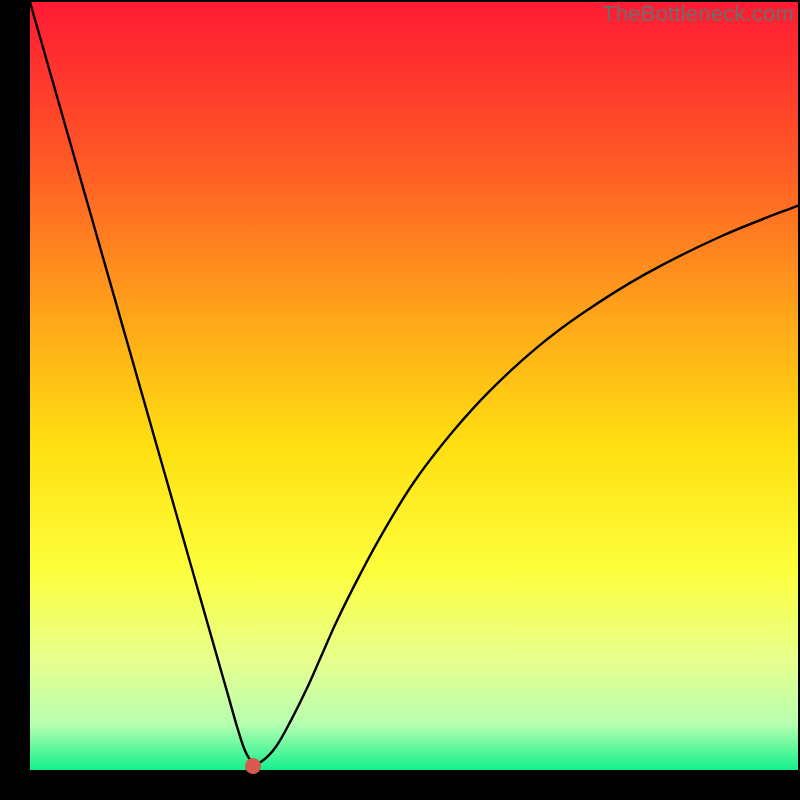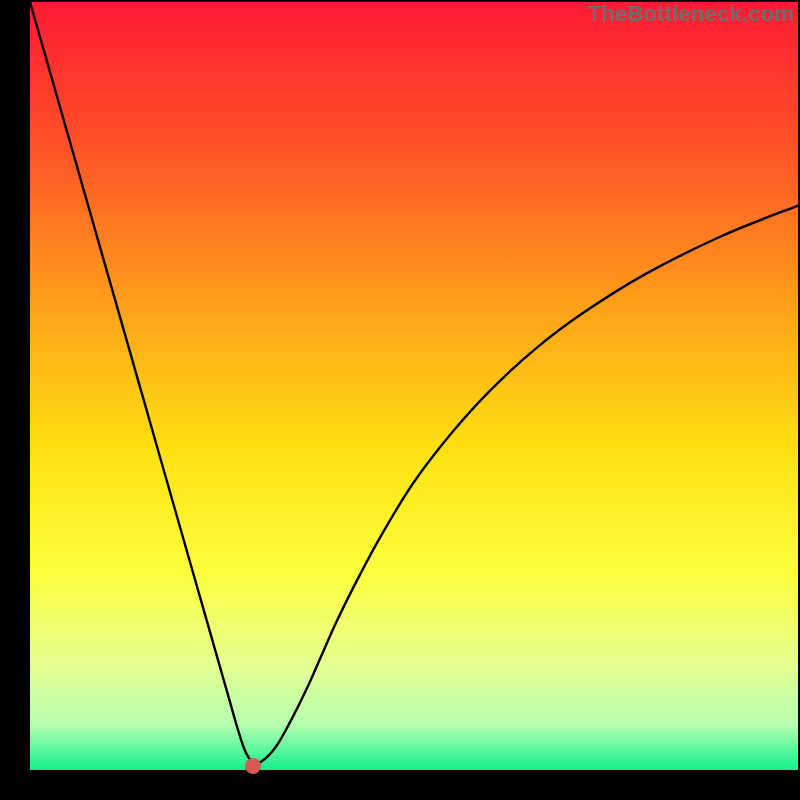--- a/index.html
+++ b/index.html
@@ -24,21 +24,21 @@
     width: 768px;
     height: 768px;
     
   }
   .watermark {
     position: absolute;
     top: 1px;
     right: 6px;
     color: #6d6d6d;
     font-size: 22px;
-    font-weight: 700;
+    font-weight: 400;
     letter-spacing: 0.2px;
   }
   svg.curve {
     position: absolute;
     left: 0;
     top: 0;
     width: 768px;
     height: 768px;
     overflow: visible;
   }

